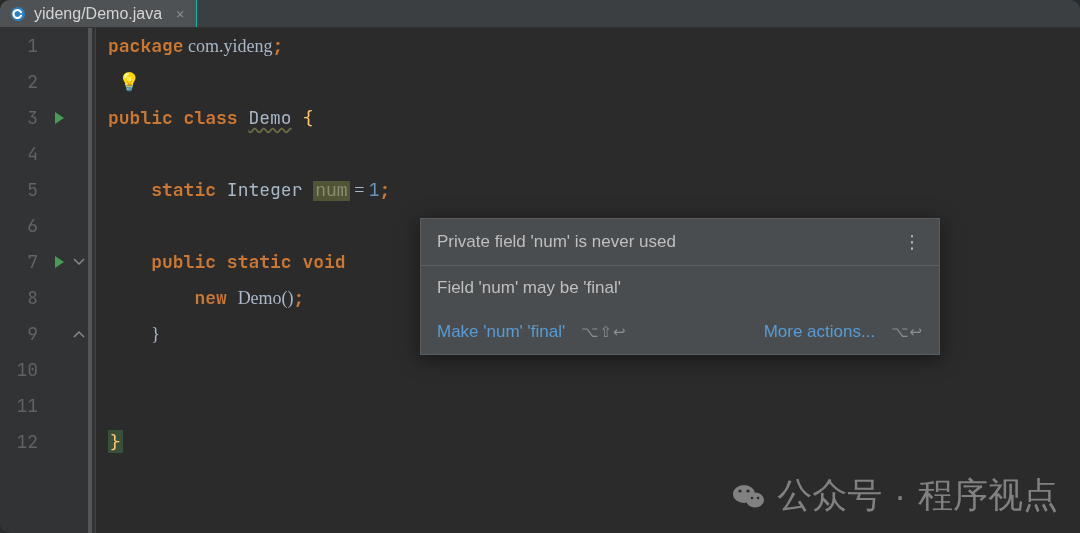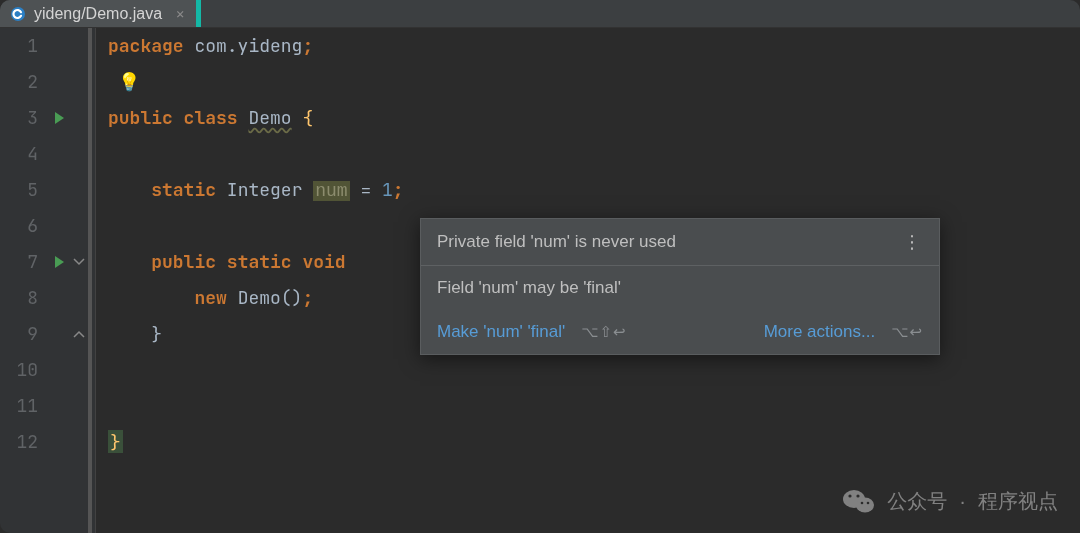--- a/index.html
+++ b/index.html
@@ -21,21 +21,21 @@
     align-items: stretch;
     border-bottom: 1px solid #323232;
   }
   .tab {
     background: #4e5254;
     display: flex;
     align-items: center;
     padding: 0 12px 0 10px;
     gap: 8px;
     height: 100%;
-    border-right: 5px solid #14b8a6;
+    border-right: 1px solid #14b8a6;
   }
   .tab .file-icon {
     width: 16px; height: 16px;
   }
   .tab .tab-label {
     color: #d4d4d4;
     font-size: 16px;
     font-family: "Segoe UI", sans-serif;
   }
   .tab .close-x {
@@ -75,21 +75,21 @@
   }
   .code {
     padding-left: 12px;
     position: relative;
     flex: 1;
   }
   .kw { color: #cc7832; font-weight: bold; }
   .type { color: #a9b7c6; margin-top: 8px; }
   .classname-wavy { color: #a9b7c6; text-decoration: underline wavy #6b6b47; text-underline-offset:3px;}
   .num { color: #6897bb; }
-  .punct { color: #a9b7c6; }
+  .punct { color: #a9b7c6; font-family: Liberation Serif, serif; }
   .brace { color: #ffc66d; font-weight: normal;}
   .field-hl {
     background: #515436;
     color: #8c8c6e;
     padding: 0 2px;
     font-family: Liberation Mono, monospace;
   }
   .close-brace-hl {
     background: #3a503a;
     color:#ffc66d;
@@ -142,21 +142,21 @@
   .tooltip .link { color:#579cd6; cursor:pointer; }
   .watermark {
     position:absolute;
     bottom:14px;
     right:22px;
     display:flex;
     align-items:center;
     gap:10px;
     font-family: "PingFang SC","Microsoft YaHei",sans-serif;
     color: rgba(200,200,200,0.55);
-    font-size: 20px;
+    font-size: 35px;
   }
   .watermark .wm-icon {
     width:36px;height:36px;opacity:0.55;
   }
   .watermark .dot { margin:0 2px; }
 </style>
 </head>
 <body>
 
 <div class="tab-bar">

